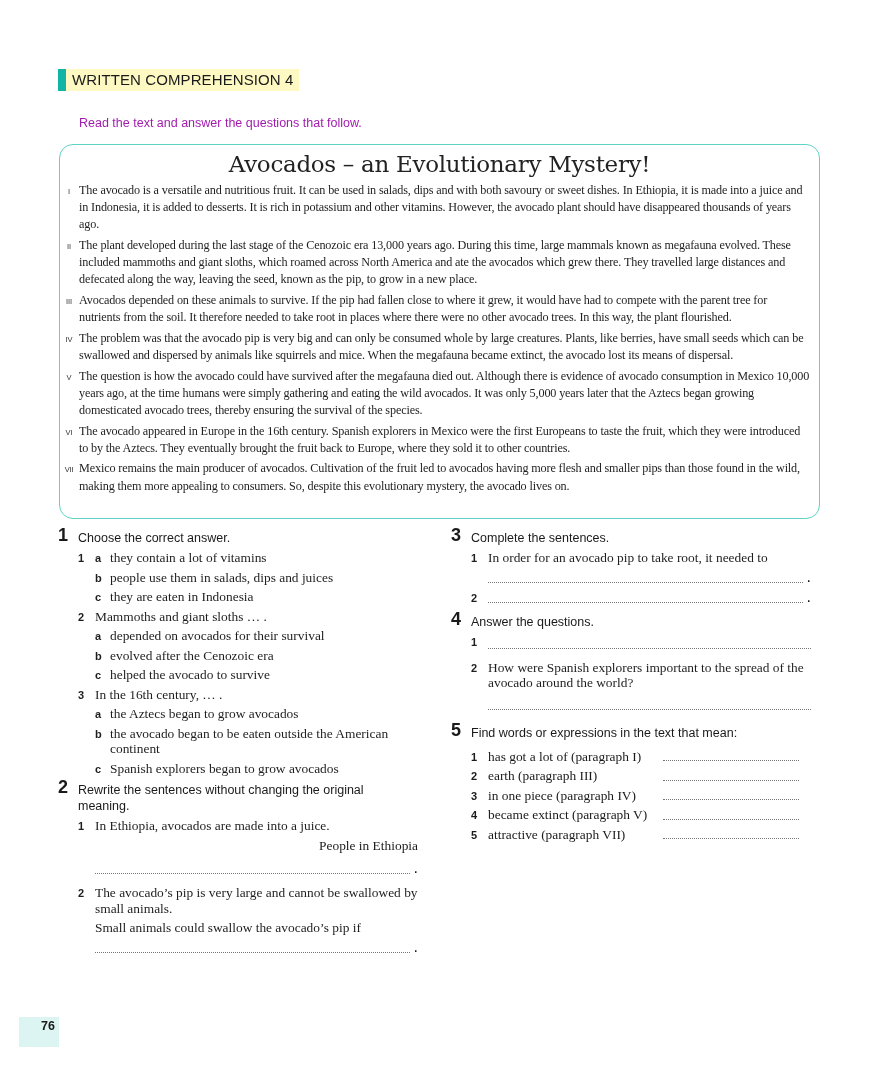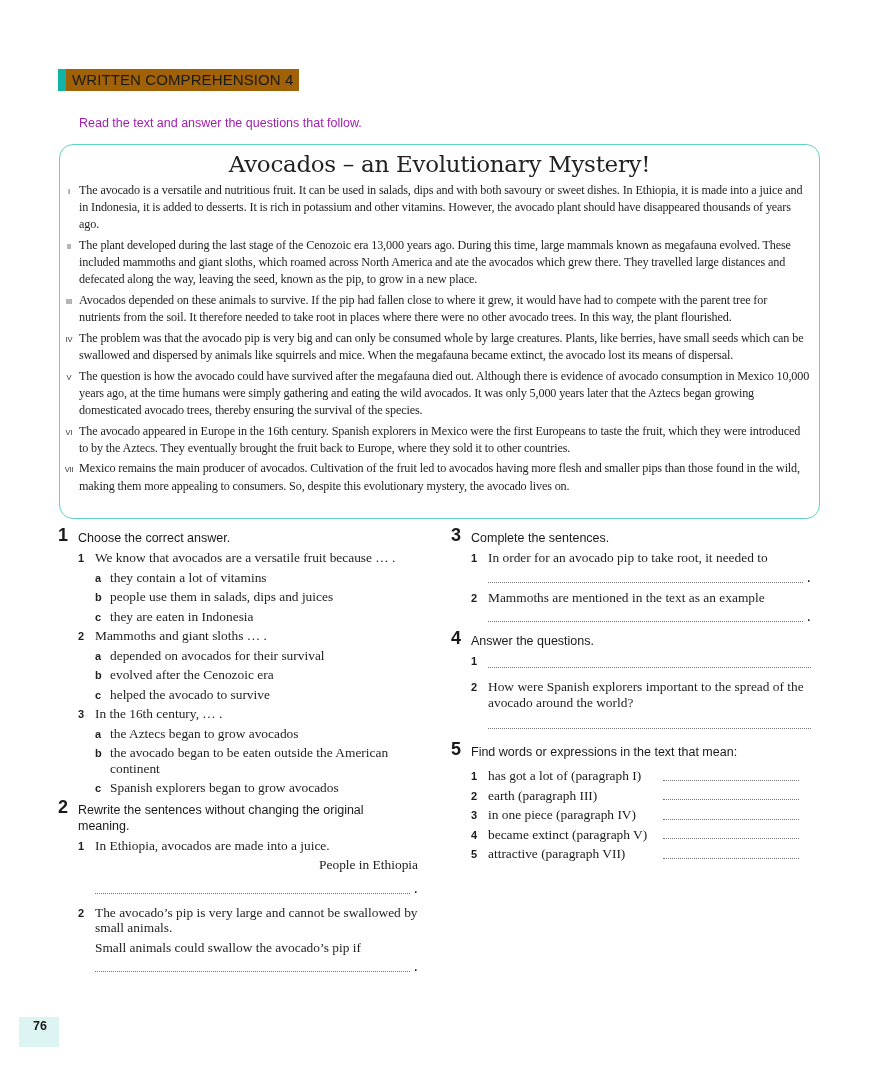--- a/index.html
+++ b/index.html
@@ -1,21 +1,21 @@
 <!DOCTYPE html>
 <html><head>
 <meta charset="utf-8">
 <style>
   * { box-sizing: border-box; margin: 0; padding: 0; }
   html, body { width: 880px; height: 1066px; background: #ffffff; }
   body { position: relative; font-family: "Liberation Sans", sans-serif; color: #1a1a1a; overflow: hidden; }
 
   .header { position: absolute; left: 58px; top: 69px; height: 22px; display: flex; align-items: stretch; }
   .header .bar { width: 8px; background: #12b5a5; }
-  .header .title { background: #a16207; padding: 0 6px 0 6px; font-size: 15px; line-height: 22px; letter-spacing: 0.1px; color: #1a1a1a; }
+  .header .title { background: #fef9c3; padding: 0 6px 0 6px; font-size: 15px; line-height: 22px; letter-spacing: 0.1px; color: #1a1a1a; }
 
   .instruction { position: absolute; left: 79px; top: 116px; font-size: 12.5px; color: #a21caf; }
 
   .reading-box { position: absolute; left: 59px; top: 144px; width: 761px; height: 375px; border: 1.5px solid #5fd3c6; border-radius: 14px; }
   .reading-title { position: absolute; left: 0; right: 0; top: 6px; text-align: center; font-family: "DejaVu Serif", serif; font-size: 23px; color: #222; letter-spacing: -0.3px; }
   .paras { position: absolute; left: 0; top: 37px; right: 8px; }
   .para { position: relative; padding-left: 19px; font-family: "Liberation Serif", serif; font-size: 12.2px; line-height: 17.2px; color: #1e1e1e; margin-bottom: 3.4px; letter-spacing: -0.15px; }
   .para .num { position: absolute; left: 0; top: 1px; width: 18px; text-align: center; font-family: "Liberation Sans", sans-serif; font-size: 7.5px; color: #333; }
 
   .col { position: absolute; }
@@ -32,21 +32,21 @@
   .line-row { position: relative; padding-left: 37px; margin-top: 4px; font-family: "Liberation Serif", serif; font-size: 13.4px; line-height: 15.5px; display: flex; align-items: flex-end; flex-direction: column; }
   .dots { flex: 1; border-bottom: 1px dotted #777; height: 10px; margin-bottom: 3px; }
   .dots.fixed { flex: none; width: 136px; }
   .period { width: 8px; text-align: right; }
   .answer-line { margin-left: 37px; margin-top: 6px; height: 14px; display: flex; align-items: flex-end; }
 
   .match-row { position: relative; padding-left: 37px; margin-top: 4px; font-family: "Liberation Serif", serif; font-size: 13.4px; line-height: 15.5px; display: flex; align-items: flex-end; }
   .match-row .q-num { position: absolute; left: 20px; top: 1px; font-family: "Liberation Sans", sans-serif; font-weight: bold; font-size: 11px; }
   .match-row .mtext { width: 175px; }
 
-  .page-num { position: absolute; left: 19px; top: 1017px; width: 40px; height: 30px; background: #dcf5f2; text-align: right; padding-right: 12px; padding-top: 2px; font-size: 12.5px; font-weight: bold; color: #1a1a1a; }
+  .page-num { position: absolute; left: 19px; top: 1017px; width: 40px; height: 30px; background: #dcf5f2; text-align: right; padding-right: 4px; padding-top: 2px; font-size: 12.5px; font-weight: bold; color: #1a1a1a; }
 </style>
 </head>
 <body>
 
 <div class="header">
   <div class="bar"></div>
   <div class="title">WRITTEN COMPREHENSION 4</div>
 </div>
 
 <div class="instruction">Read the text and answer the questions that follow.</div>
@@ -62,21 +62,21 @@
     <div class="para"><span class="num">VI</span><span>The avocado appeared in Europe in the 16th century. Spanish explorers in Mexico were the first Europeans to taste the fruit, which they were introduced to by the Aztecs. They eventually brought the fruit back to Europe, where they sold it to other countries.</span></div>
     <div class="para"><span class="num">VII</span><span>Mexico remains the main producer of avocados. Cultivation of the fruit led to avocados having more flesh and smaller pips than those found in the wild, making them more appealing to consumers. So, despite this evolutionary mystery, the avocado lives on.</span></div>
   </div>
 </div>
 
 <div class="col col-left">
 
   <div class="ex">
     <div class="ex-head"><span class="ex-num">1</span><span>Choose the correct answer.</span></div>
 
-    <div class="q"><span class="q-num">1</span><span>We know that avocados are a versatile fruit because … .</span></div>
+    <div class="q"><span class="q-num">1</span></div>
     <div class="opt"><span class="opt-let">a</span><span>they contain a lot of vitamins</span></div>
     <div class="opt"><span class="opt-let">b</span><span>people use them in salads, dips and juices</span></div>
     <div class="opt"><span class="opt-let">c</span><span>they are eaten in Indonesia</span></div>
 
     <div class="q"><span class="q-num">2</span><span>Mammoths and giant sloths … .</span></div>
     <div class="opt"><span class="opt-let">a</span><span>depended on avocados for their survival</span></div>
     <div class="opt"><span class="opt-let">b</span><span>evolved after the Cenozoic era</span></div>
     <div class="opt"><span class="opt-let">c</span><span>helped the avocado to survive</span></div>
 
     <div class="q"><span class="q-num">3</span><span>In the 16th century, … .</span></div>
@@ -109,21 +109,21 @@
 
 <div class="col col-right">
 
   <div class="ex">
     <div class="ex-head"><span class="ex-num">3</span><span>Complete the sentences.</span></div>
     <div class="q"><span class="q-num">1</span><span>In order for an avocado pip to take root, it needed to</span></div>
     <div class="answer-line">
       <span class="dots"></span>
       <span class="period">.</span>
     </div>
-    <div class="q"><span class="q-num">2</span><span>Mammoths are mentioned in the text as an example</span></div>
+    <div class="q"><span class="q-num">2</span></div>
     <div class="answer-line">
       <span class="dots"></span>
       <span class="period">.</span>
     </div>
   </div>
 
   <div class="ex" style="margin-top:8px;">
     <div class="ex-head"><span class="ex-num">4</span><span>Answer the questions.</span></div>
     <div class="q"><span class="q-num">1</span></div>
     <div class="answer-line" style="margin-top:8px;">

